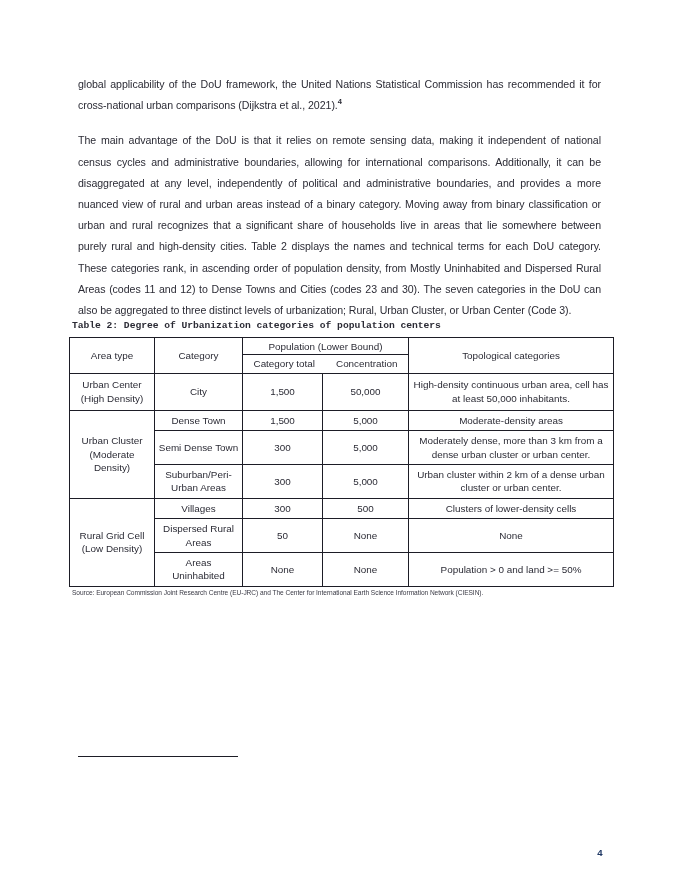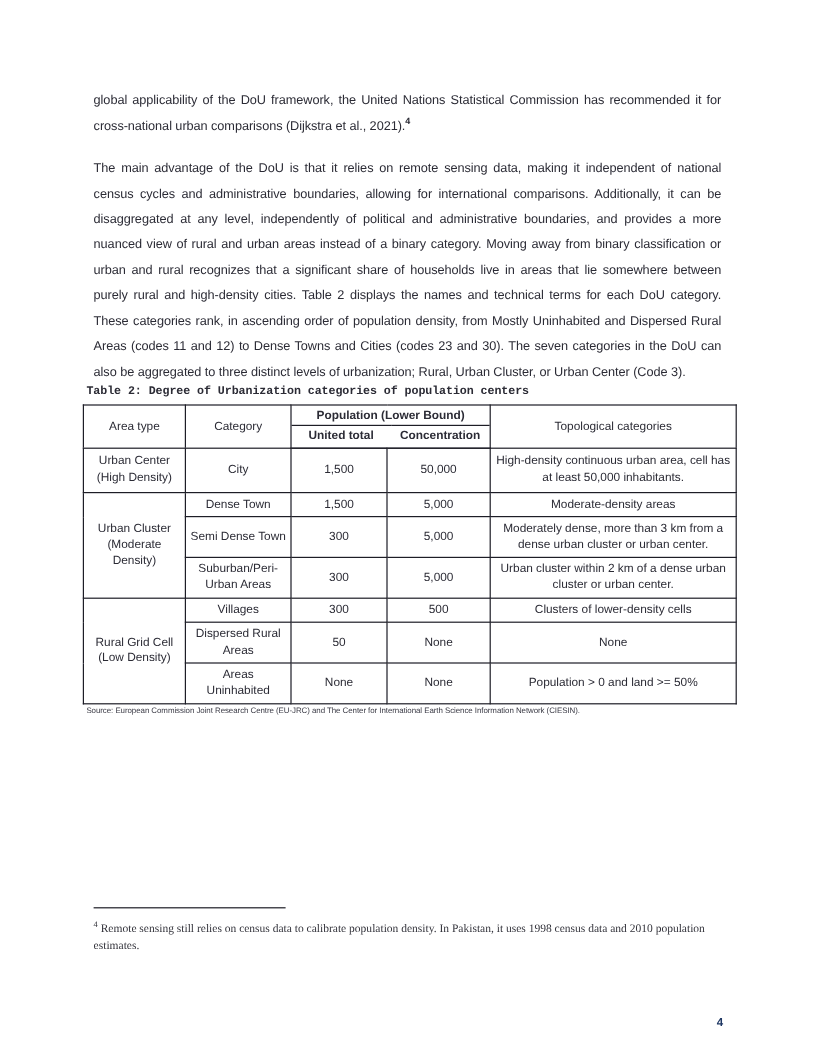--- a/index.html
+++ b/index.html
@@ -92,21 +92,21 @@
     border-top: 1.1px solid #1d1d26 !important;
     border-bottom: 1.1px solid #1d1d26 !important;
   }
   table.inner {
     border-collapse: collapse;
     width: 100%;
     table-layout: fixed;
   }
   table.inner td {
     border: none;
-    font-weight: bold;
+    font-weight: normal;
     font-size: 9.9px;
     padding: 2px 2px;
     line-height: 13.4px;
   }
   table.inner tr.span-row td {
     border-bottom: 1.1px solid #1d1d26;
     padding-bottom: 1px;
   }
   td.rowlabel {
     font-weight: bold;
@@ -189,21 +189,21 @@
         <tr>
           <th class="hdr" rowspan="2">Area type</th>
           <th class="hdr" rowspan="2">Category</th>
           <th class="sub-wrap" colspan="2">
             <table class="inner">
               <tbody>
                   <tr class="span-row">
                 <td colspan="2">Population (Lower Bound)</td>
               </tr>
               <tr>
-                <td style="width:80px">United total</td>
+                <td style="width:80px">Category total</td>
                 <td style="width:86px">Concentration</td>
               </tr>
             </tbody>
               </table>
           </th>
           <th class="hdr" rowspan="2">Topological categories</th>
         </tr>
         <tr></tr>
       </thead>
       <tbody>
@@ -257,18 +257,17 @@
         </tr>
 
       </tbody>
     </table>
 
     <div class="source-note">Source:  European Commission Joint Research Centre (EU-JRC) and The Center for International Earth Science Information Network (CIESIN).</div>
   </div>
 
   <div class="footnote-area">
     <div class="footnote-rule"></div>
-    <p class="footnote-text"><sup>4</sup> <span>Remote sensing still relies on census data to calibrate population density. In Pakistan, it uses 1998 census data and 2010 population estimates.</span></p>
   </div>
 
   <div class="page-number">4</div>
 
 </div>
 
 </body></html>

